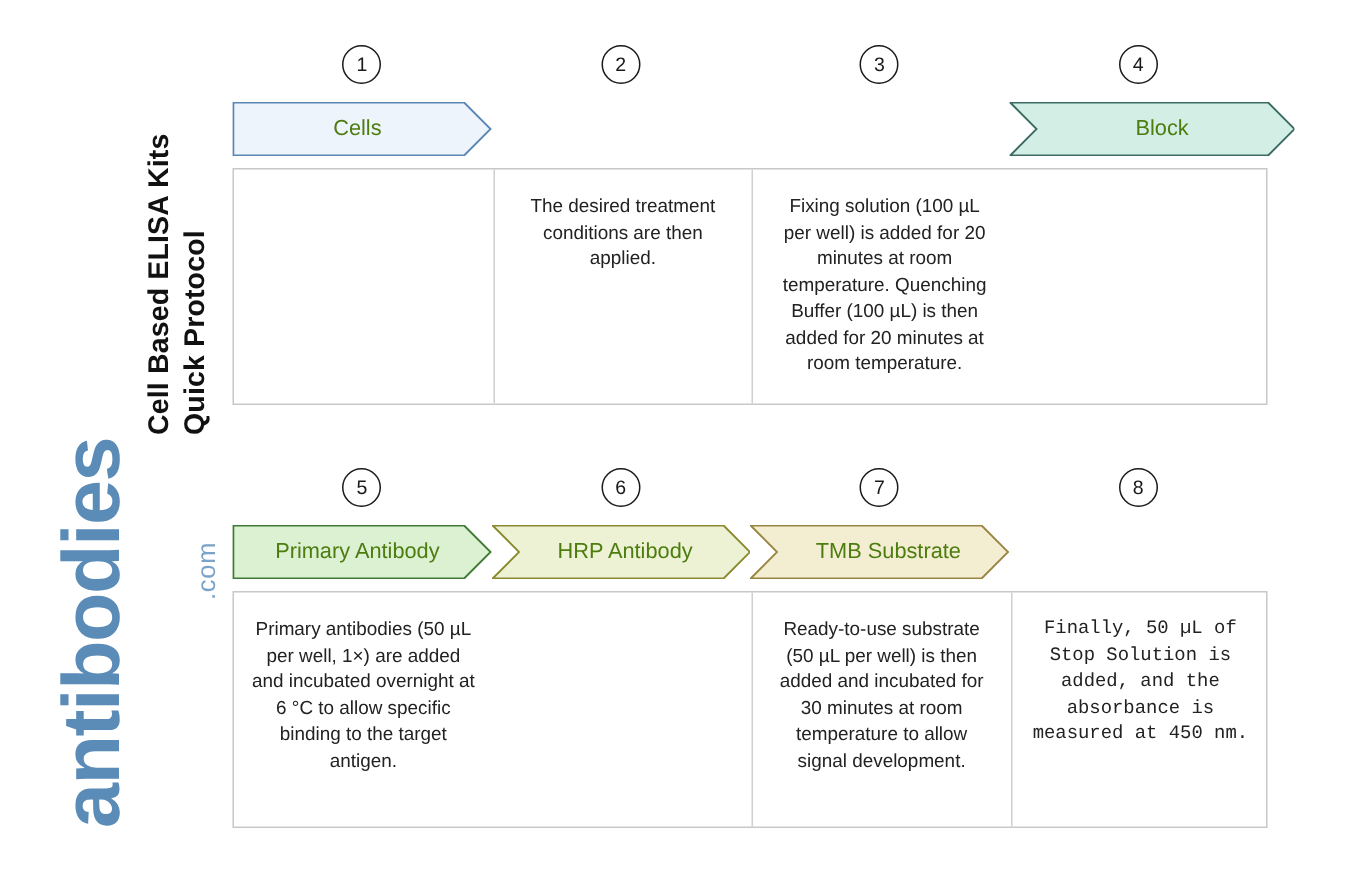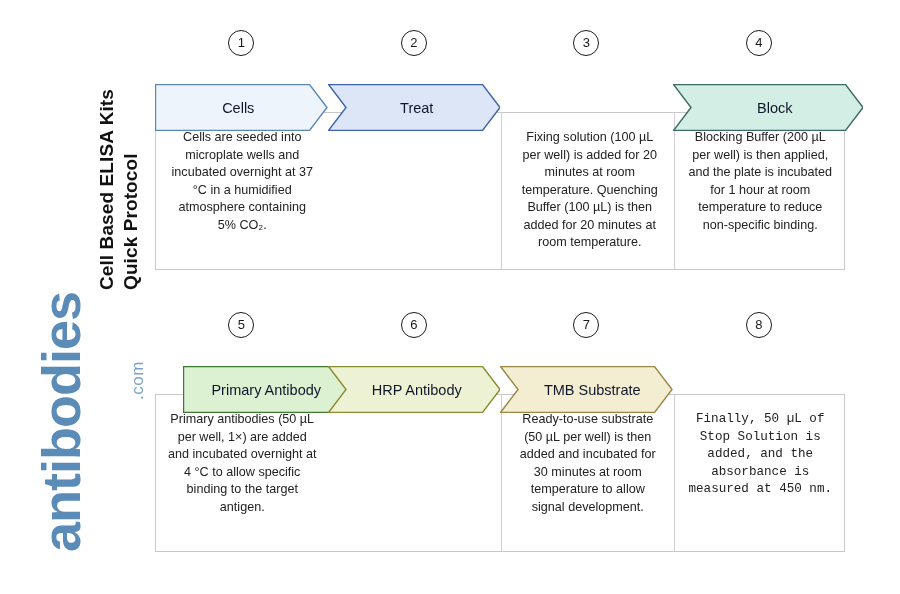--- a/index.html
+++ b/index.html
@@ -93,28 +93,28 @@
     background: #ffffff;
   }
 
   .chevron-strip {
     position: relative;
     width: 690px;
     height: 44px;
   }
   .chevron {
     position: absolute;
-    top: 16px;
-    height: 47px;
+    top: 0;
+    height: 36px;
     box-sizing: border-box;
     display: flex;
     align-items: center;
     justify-content: center;
     font-size: 14.5px;
-    color: #0f172a;
+    color: #4d7c0f;
   }
   .chevron .chev-label {
     position: relative;
     z-index: 2;
     text-align: center;
     padding: 0 6px;
   }
   .chev-shape {
     position: absolute;
     inset: 0;
@@ -171,59 +171,48 @@
     </div>
   <div class="chevron-strip">
       <div class="chevron" style="left: 0px; width: 172.5px;">
         <div class="chev-shape">
           <svg viewBox="0 0 172.5 44" preserveAspectRatio="none">
             <path d="M0.5,0.5 L154.5,0.5 L172,22 L154.5,43.5 L0.5,43.5 Z" fill="#eef4fb" stroke="#5b87b5" stroke-width="1.4"></path>
           </svg>
         </div>
         <span class="chev-label" style="margin-left: -6px;">Cells</span>
       </div>
-      <div class="chevron" style="left: 172.5px; width: 172.5px;">
-        <div class="chev-shape">
-          <svg viewBox="0 0 172.5 44" preserveAspectRatio="none">
-            <path d="M0.5,0.5 L154.5,0.5 L172,22 L154.5,43.5 L0.5,43.5 L18,22 Z" fill="#dde6f7" stroke="#3f63a8" stroke-width="1.4"></path>
-          </svg>
-        </div>
-        <span class="chev-label" style="margin-left: 6px;">Treat</span>
-      </div>
       <div class="chevron" style="left: 517.5px; width: 190.5px;">
         <div class="chev-shape">
           <svg viewBox="0 0 190.5 44" preserveAspectRatio="none">
             <path d="M0.5,0.5 L172.5,0.5 L190,22 L172.5,43.5 L0.5,43.5 L18,22 Z" fill="#d3eee4" stroke="#3c6b63" stroke-width="1.4"></path>
           </svg>
         </div>
         <span class="chev-label" style="margin-left: 14px;">Block</span>
       </div>
     </div>
   <div class="body-strip">
-      <div class="body-cell" style="left: 0px; width: 172.5px;">
-        <div class="body-text">Cells are seeded into microplate wells and incubated overnight at 37 °C in a humidified atmosphere containing 5% CO₂.</div>
+      <div class="body-cell" style="left: 172.5px; width: 172.5px; border-left: 1px solid rgb(207, 207, 207);">
+        <div class="body-text">The desired treatment conditions are then applied.</div>
       </div>
       <div class="body-cell" style="left: 345px; width: 172.5px; border-left: 1px solid rgb(207, 207, 207); padding-left: 16px;">
         <div class="body-text">Fixing solution (100 µL per well) is added for 20 minutes at room temperature. Quenching Buffer (100 µL) is then added for 20 minutes at room temperature.</div>
-      </div>
-      <div class="body-cell" style="left: 517.5px; width: 172.5px; border-left: 1px solid rgb(207, 207, 207);">
-        <div class="body-text">Blocking Buffer (200 µL per well) is then applied, and the plate is incubated for 1 hour at room temperature to reduce non-specific binding.</div>
       </div>
     </div>
 </div>
 
 <div class="flow-row" id="flow-row-2">
   <div class="numbers-strip">
       <div class="step-number" style="left: 73.25px;">5</div>
       <div class="step-number" style="left: 245.75px;">6</div>
       <div class="step-number" style="left: 418.25px;">7</div>
       <div class="step-number" style="left: 590.75px;">8</div>
     </div>
   <div class="chevron-strip">
-      <div class="chevron" style="left: 0px; width: 172.5px; margin-left: 28px;">
+      <div class="chevron" style="left: 0px; width: 172.5px;">
         <div class="chev-shape">
           <svg viewBox="0 0 172.5 44" preserveAspectRatio="none">
             <path d="M0.5,0.5 L154.5,0.5 L172,22 L154.5,43.5 L0.5,43.5 Z" fill="#dcf0d2" stroke="#3f7a33" stroke-width="1.4"></path>
           </svg>
         </div>
         <span class="chev-label" style="margin-left: -6px;">Primary Antibody</span>
       </div>
       <div class="chevron" style="left: 172.5px; width: 172.5px;">
         <div class="chev-shape">
           <svg viewBox="0 0 172.5 44" preserveAspectRatio="none">
@@ -236,21 +225,21 @@
         <div class="chev-shape">
           <svg viewBox="0 0 172.5 44" preserveAspectRatio="none">
             <path d="M0.5,0.5 L154.5,0.5 L172,22 L154.5,43.5 L0.5,43.5 L18,22 Z" fill="#f3eed2" stroke="#9a8545" stroke-width="1.4"></path>
           </svg>
         </div>
         <span class="chev-label" style="margin-left: 12px;">TMB Substrate</span>
       </div>
     </div>
   <div class="body-strip">
       <div class="body-cell" style="left: 0px; width: 172.5px;">
-        <div class="body-text">Primary antibodies (50 µL per well, 1×) are added and incubated overnight at 4 °C to allow specific binding to the target antigen.</div>
+        <div class="body-text">Primary antibodies (50 µL per well, 1×) are added and incubated overnight at 6 °C to allow specific binding to the target antigen.</div>
       </div>
       <div class="body-cell" style="left: 345px; width: 172.5px; border-left: 1px solid rgb(207, 207, 207);">
         <div class="body-text">Ready-to-use substrate (50 µL per well) is then added and incubated for 30 minutes at room temperature to allow signal development.</div>
       </div>
       <div class="body-cell" style="left: 517.5px; width: 172.5px; border-left: 1px solid rgb(207, 207, 207); font-family: Liberation Mono, monospace;">
         <div class="body-text">Finally, 50 µL of Stop Solution is added, and the absorbance is measured at 450 nm.</div>
       </div>
     </div>
 </div>
 

